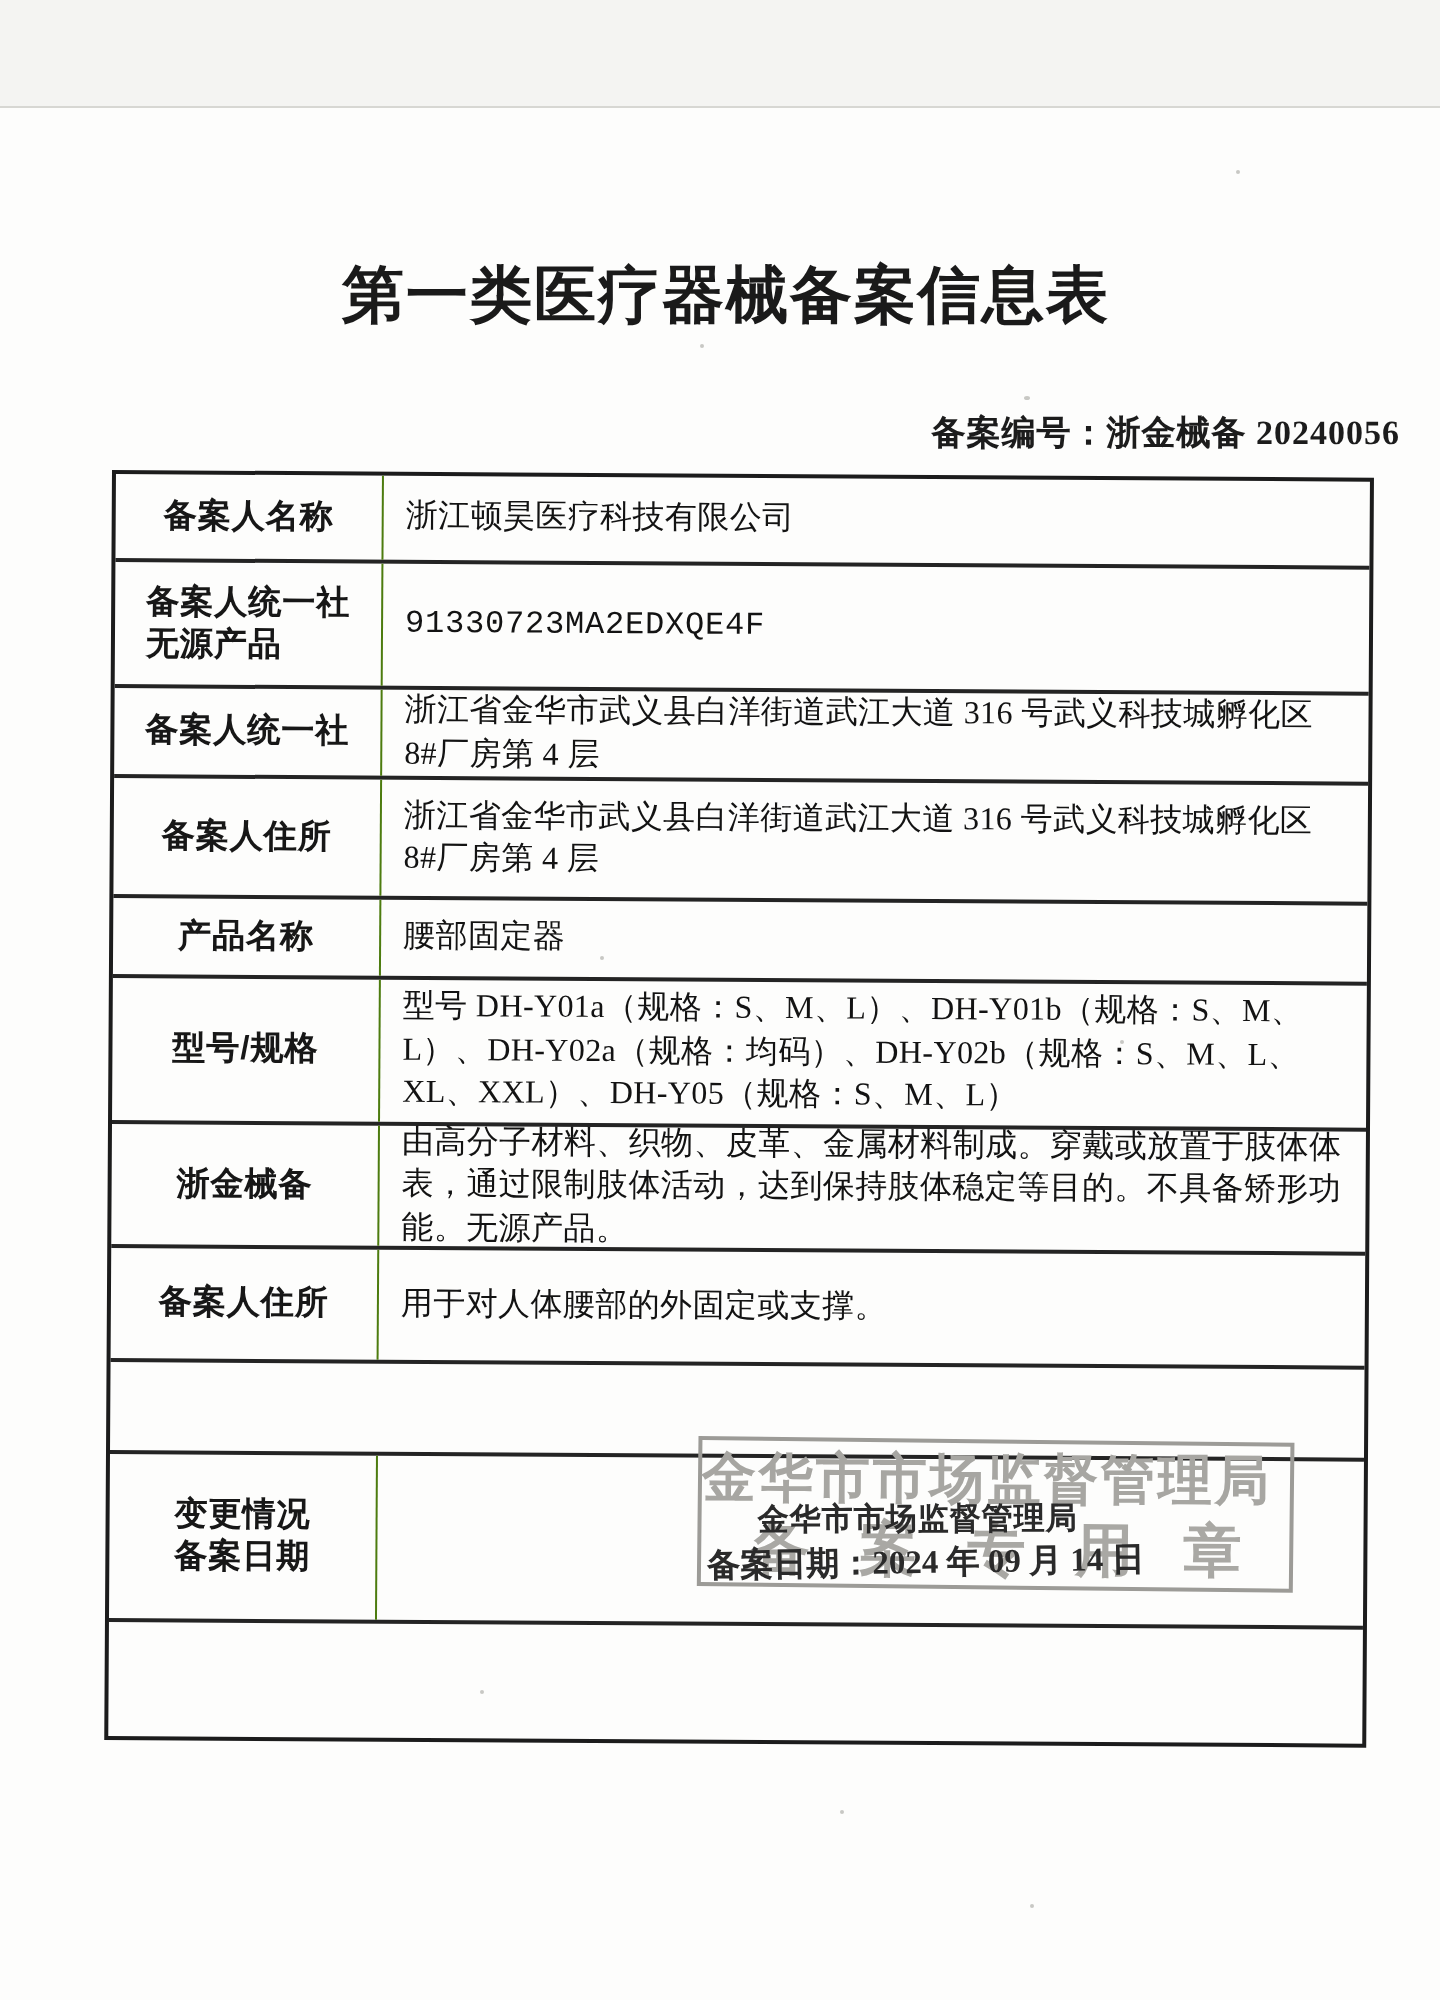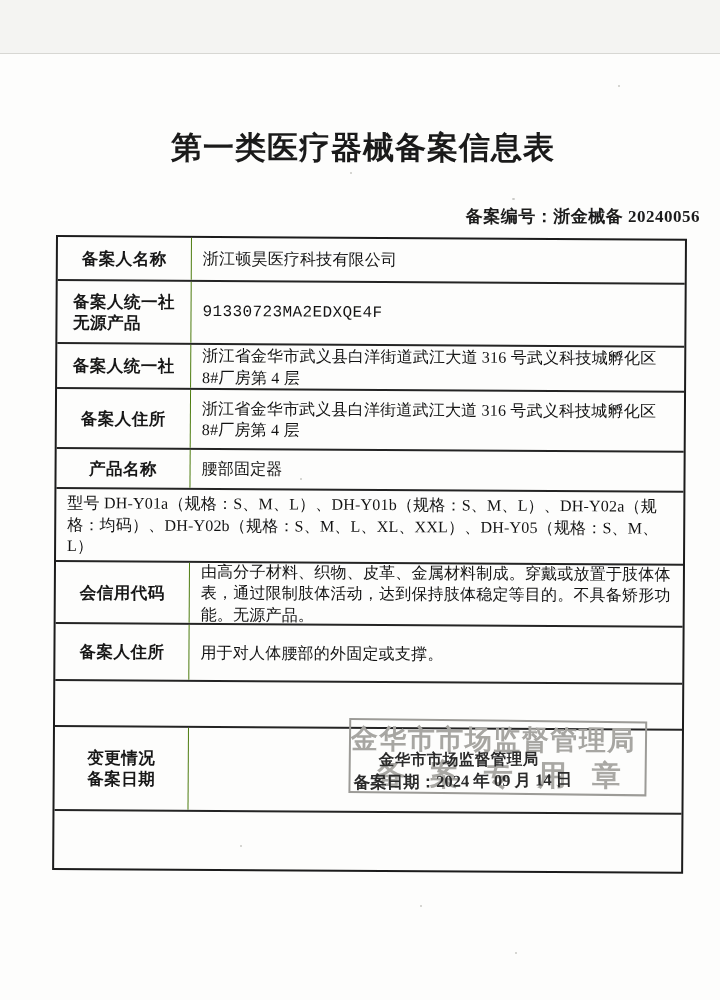--- a/index.html
+++ b/index.html
@@ -159,25 +159,26 @@
       <div class="cell-label">备案人住所</div>
       <div class="cell-value">浙江省金华市武义县白洋街道武江大道 316 号武义科技城孵化区 8#厂房第 4 层</div>
     </div>
 
     <div class="row r5">
       <div class="cell-label">产品名称</div>
       <div class="cell-value">腰部固定器</div>
     </div>
 
     <div class="row r6">
+      <div class="cell-label">型号/规格</div>
       <div class="cell-value">型号 DH-Y01a（规格：S、M、L）、DH-Y01b（规格：S、M、L）、DH-Y02a（规格：均码）、DH-Y02b（规格：S、M、L、XL、XXL）、DH-Y05（规格：S、M、L）</div>
     </div>
 
     <div class="row r7">
-      <div class="cell-label">会信用代码</div>
+      <div class="cell-label">浙金械备</div>
       <div class="cell-value">由高分子材料、织物、皮革、金属材料制成。穿戴或放置于肢体体表，通过限制肢体活动，达到保持肢体稳定等目的。不具备矫形功能。无源产品。</div>
     </div>
 
     <div class="row r8">
       <div class="cell-label">备案人住所</div>
       <div class="cell-value">用于对人体腰部的外固定或支撑。</div>
     </div>
 
     <div class="row r9">
       <div class="cell-value"></div>

